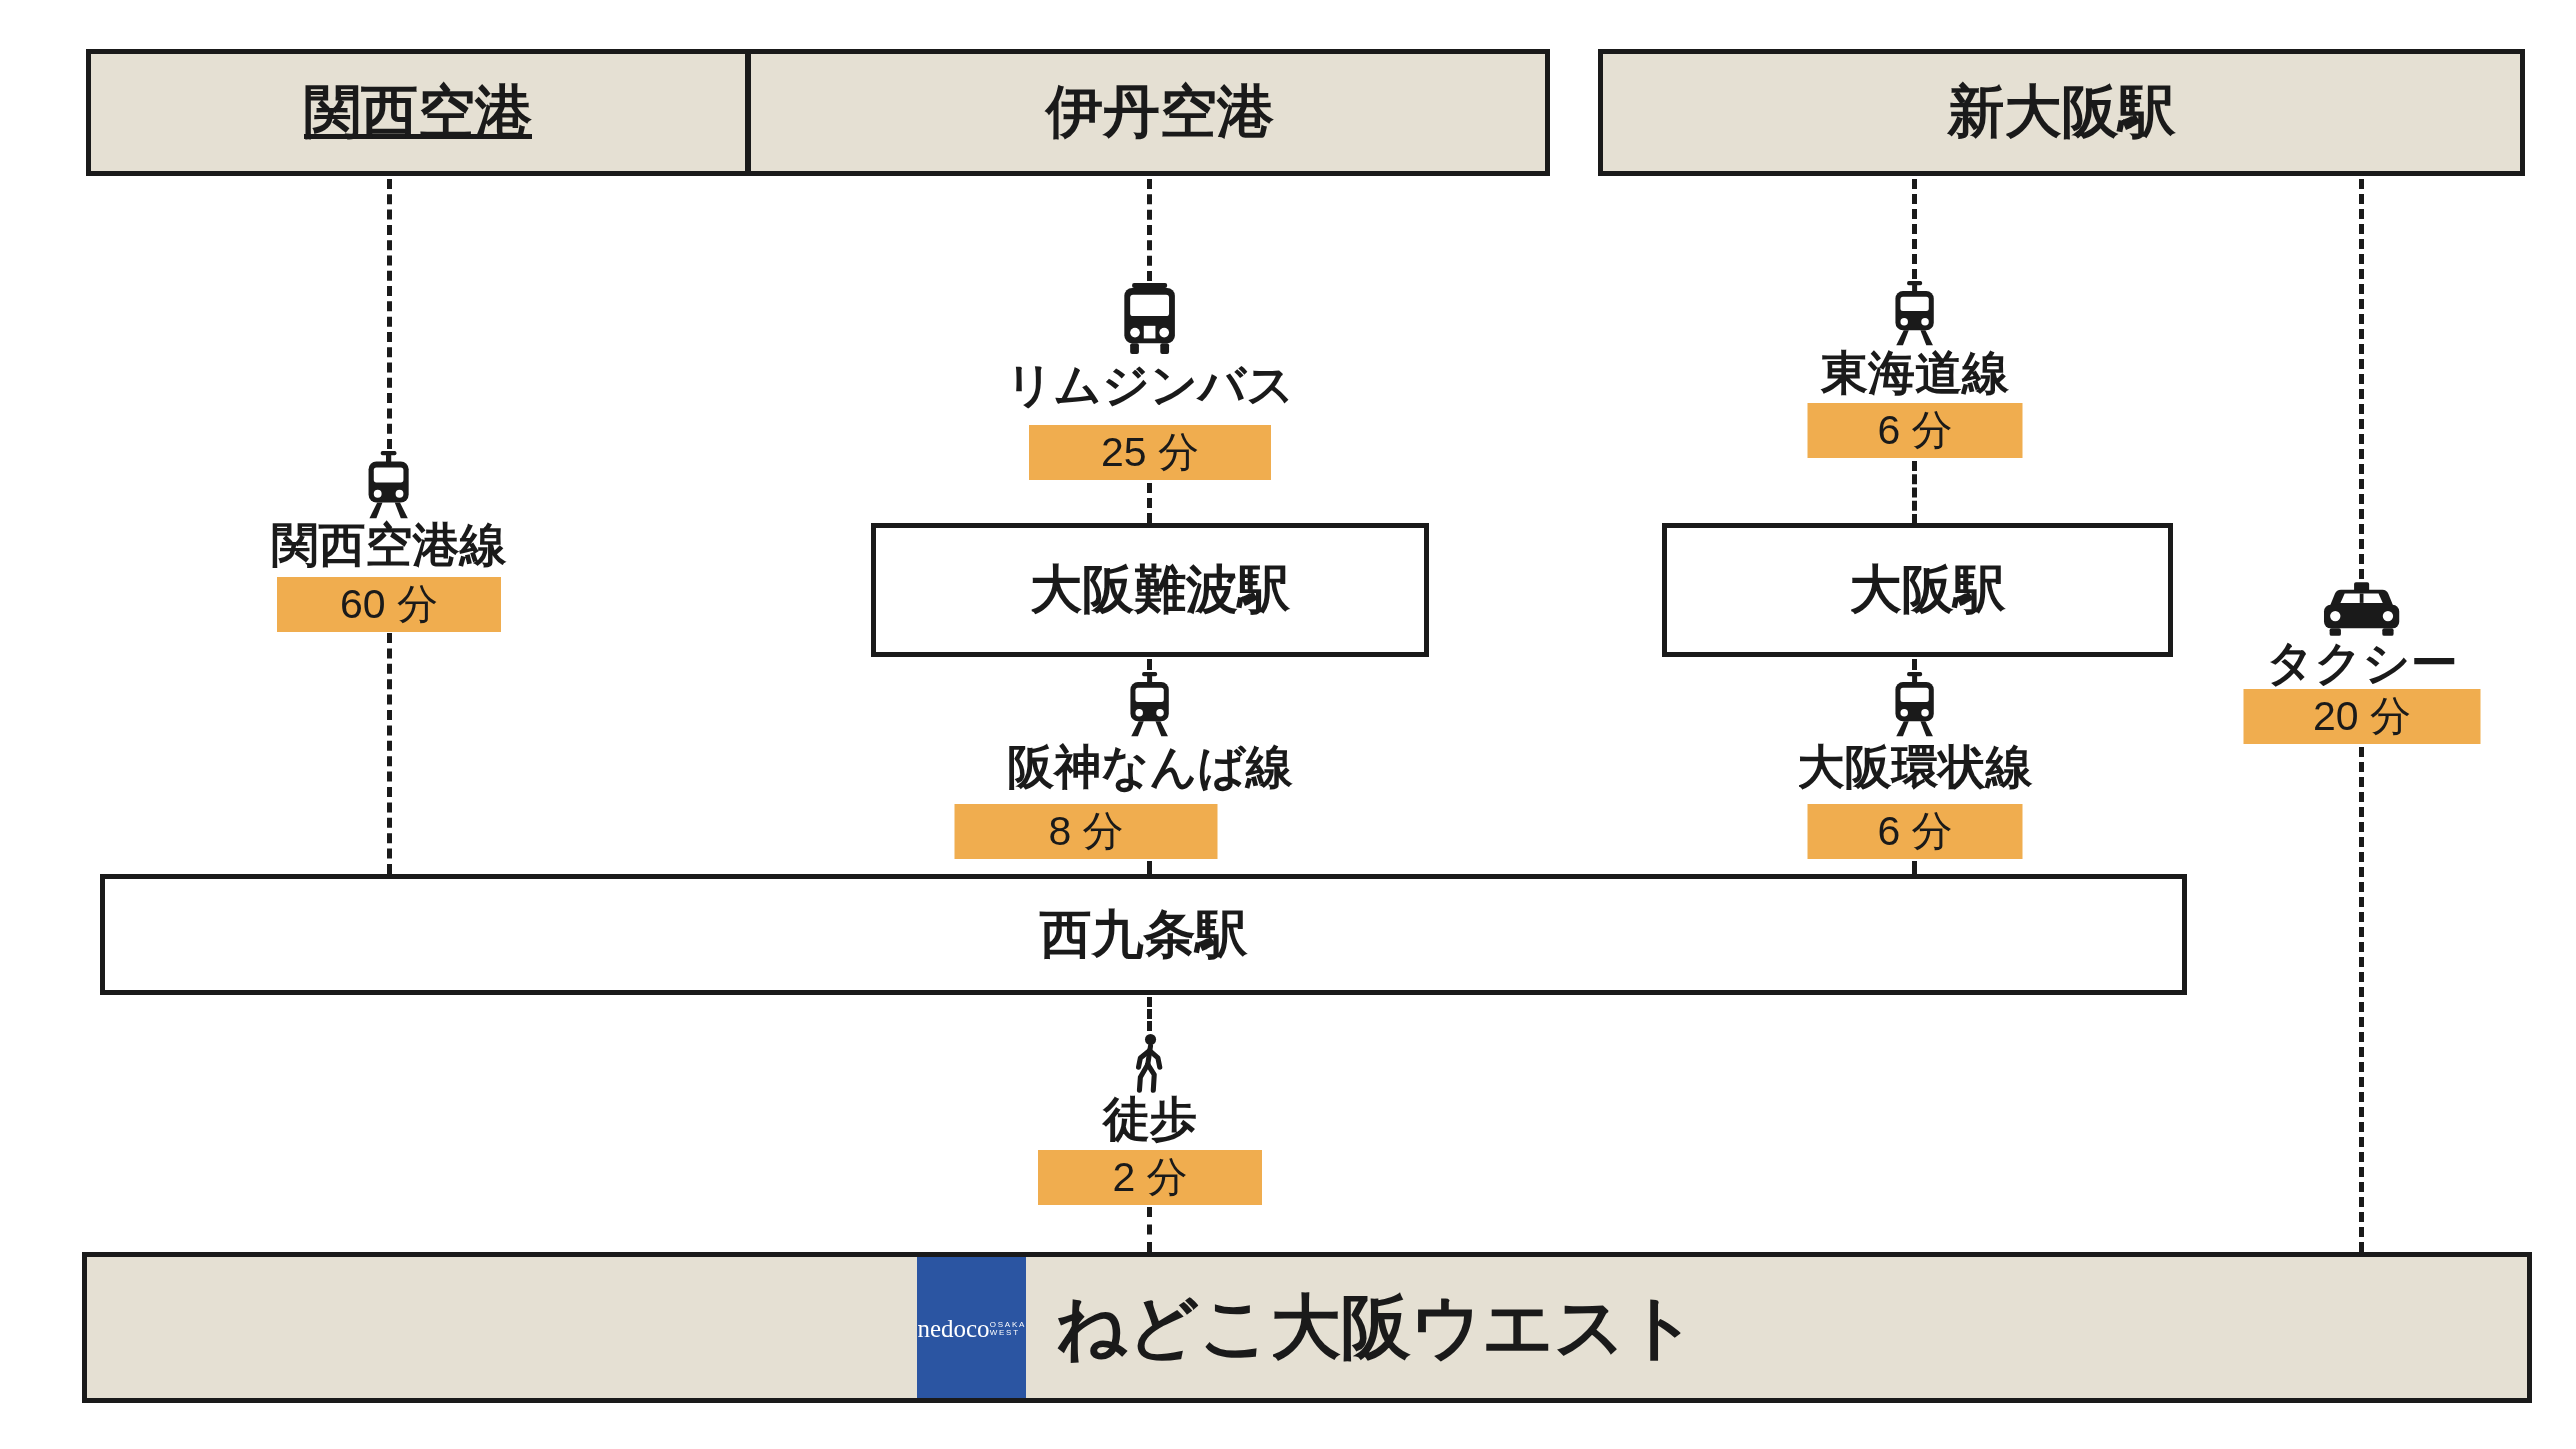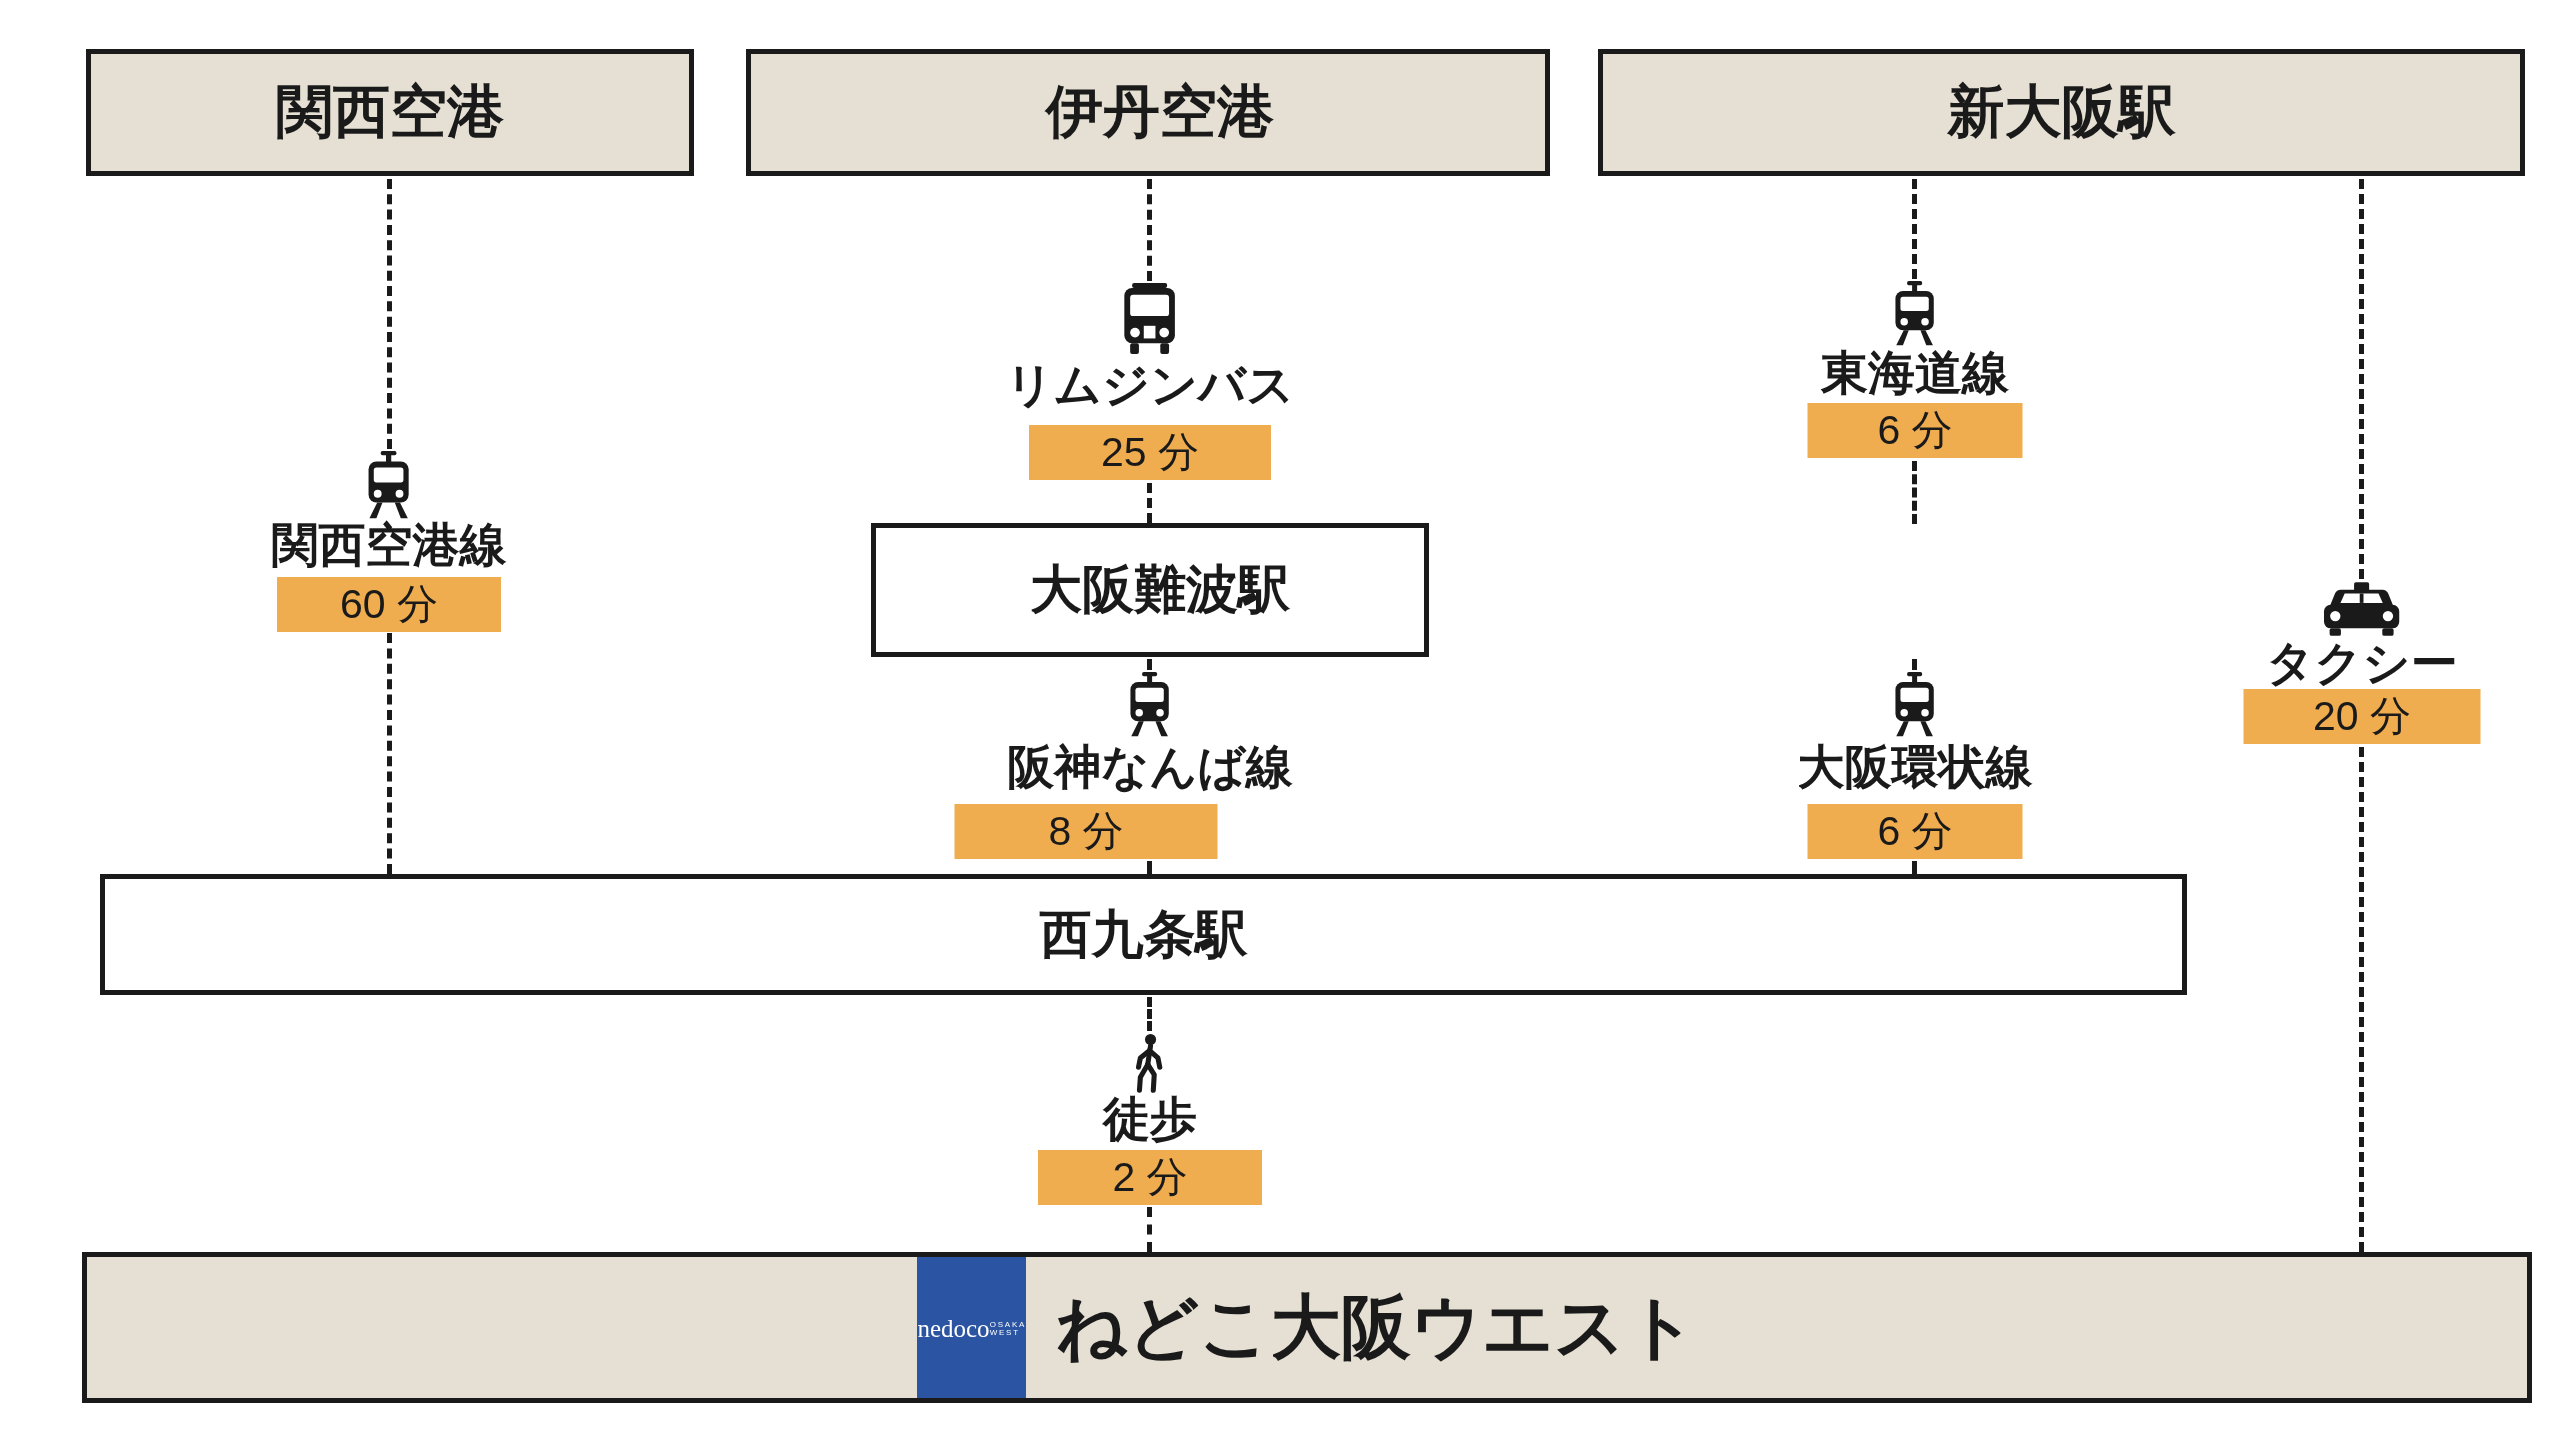--- a/index.html
+++ b/index.html
@@ -153,21 +153,21 @@
   <div class="dash" style="left:1147px; top:1207px; height:45px;"></div>
 
   <div class="dash" style="left:1912px; top:179px; height:100px;"></div>
   <div class="dash" style="left:1912px; top:461px; height:63px;"></div>
   <div class="dash" style="left:1912px; top:659px; height:11.6px;"></div>
   <div class="dash" style="left:1912px; top:861px; height:13.4px;"></div>
 
   <div class="dash" style="left:2359px; top:179px; height:400px;"></div>
   <div class="dash" style="left:2359px; top:747px; height:505px;"></div>
 
-  <div class="box beige origin" style="left:86px; width:608px;">
+  <div class="box beige origin" style="left:86px; width:664px;text-decoration:underline;">
     <span>関西空港</span>
   </div>
   <div class="box beige origin" style="left:746px; width:804px;padding-left:24px;">
     <span>伊丹空港</span>
   </div>
   <div class="box beige origin" style="left:1598px; width:927px;">
     <span>新大阪駅</span>
   </div>
 
   <div class="icon" style="left:389px; top:449px;">
@@ -189,20 +189,23 @@
   <div class="icon" style="left:1915px; top:279px;">
     <svg width="52" height="65" viewBox="0 0 58 73">
         <use href="#sym-train"></use>
       </svg>
   </div>
   <div class="seg-label" style="left:1915px; top:347px;">東海道線</div>
   <div class="chip" style="left:1915px; top:403px; width:215px;">6 分</div>
 
   <div class="box white mid" style="left:871px; width:558px;">
     <span>大阪難波駅</span>
+  </div>
+  <div class="box white mid" style="left:1662px; width:511px;">
+    <span>大阪駅</span>
   </div>
 
   <div class="icon" style="left:2362px; top:580px;">
     <svg width="79" height="55" viewBox="0 0 88 61">
         <use href="#sym-taxi"></use>
       </svg>
   </div>
   <div class="seg-label" style="left:2362px; top:637px;">タクシー</div>
   <div class="chip" style="left:2362px; top:689px; width:237px;">20 分</div>
 

